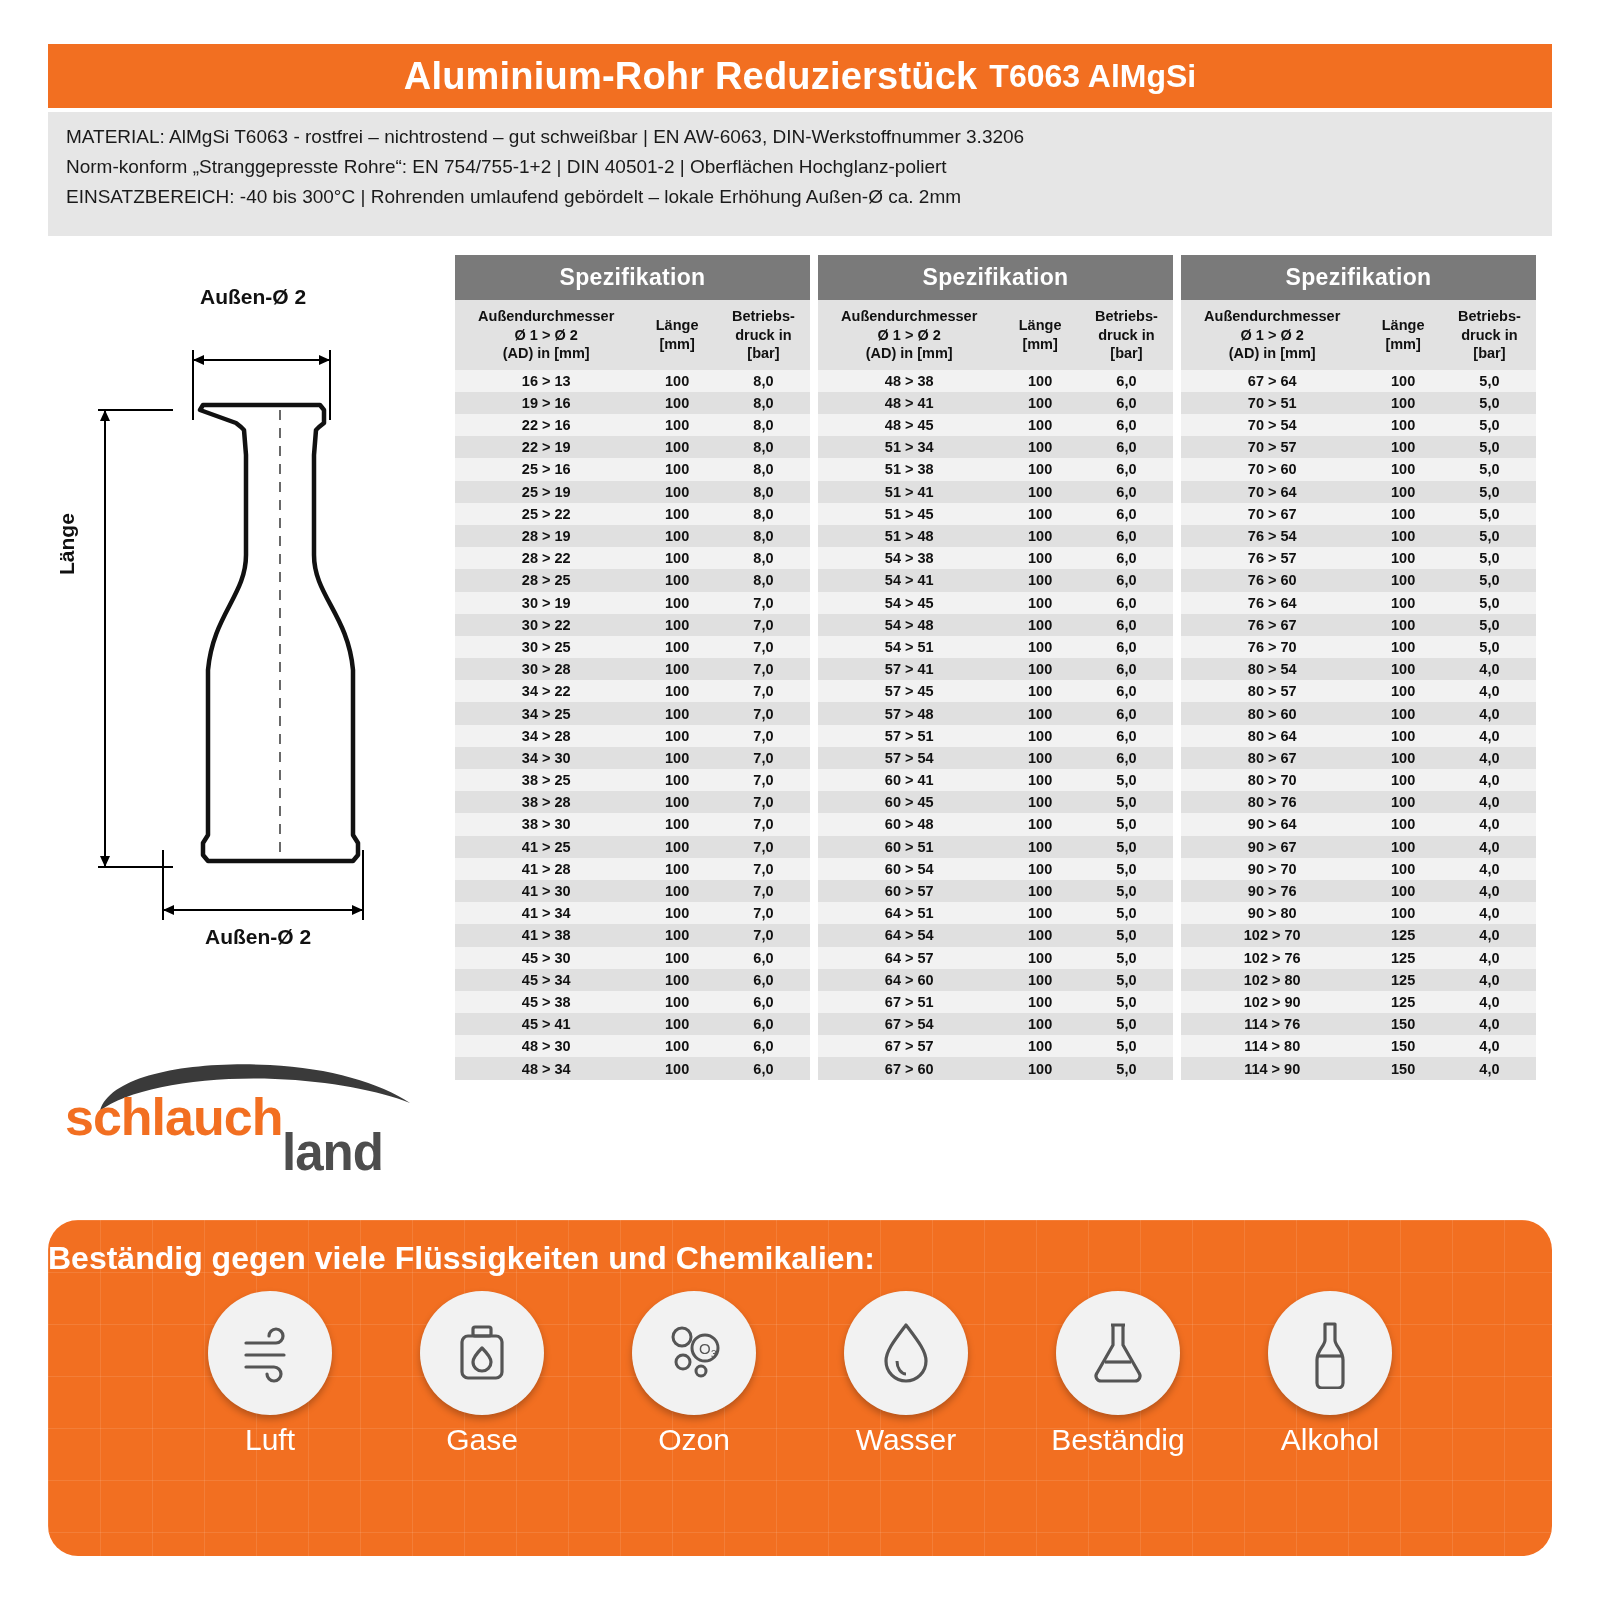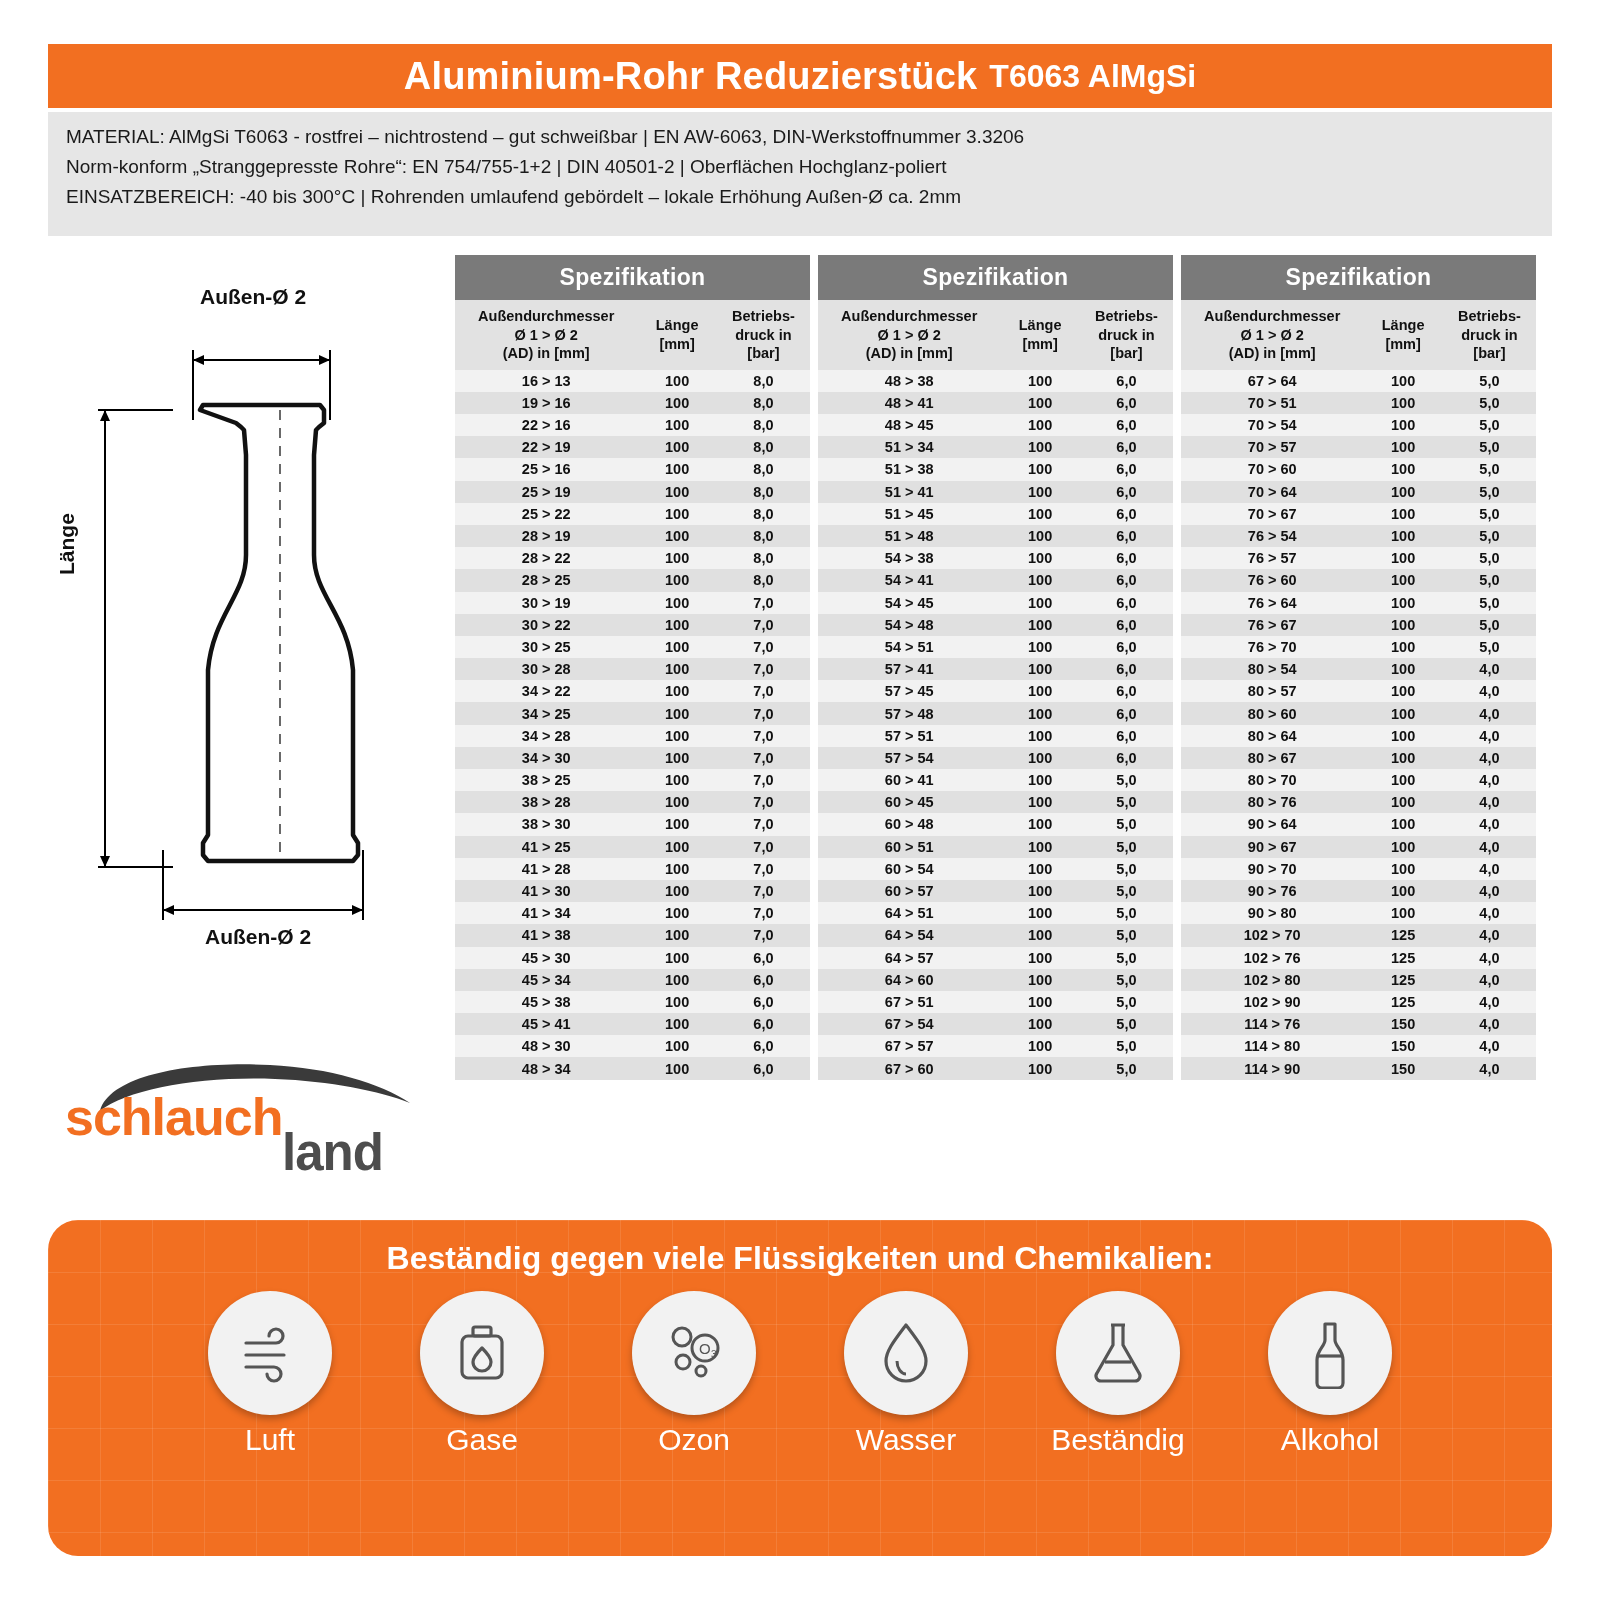--- a/index.html
+++ b/index.html
@@ -74,21 +74,21 @@
     background:#f26f21;border-radius:30px;overflow:hidden;
   }
   .bottom .grid{
     position:absolute;inset:0;
     background-image:
       linear-gradient(to right, rgba(255,255,255,.10) 1px, transparent 1px),
       linear-gradient(to bottom, rgba(255,255,255,.10) 1px, transparent 1px);
     background-size:52px 52px;
   }
   .bottom h2{
-    position:relative;margin:0;padding-top:20px;text-align:center;
+    position:relative;margin:0;padding-top:20px;
     font-size:32px;font-weight:bold;color:#ffffff;
   }
   .icons{position:relative;display:flex;justify-content:center;gap:44px;margin-top:14px;}
   .iconcell{width:168px;text-align:center;}
   .circle{
     width:124px;height:124px;border-radius:50%;background:#f2f2f2;margin:0 auto;
     display:flex;align-items:center;justify-content:center;
     box-shadow:0 4px 7px rgba(0,0,0,.25);
   }
   .iconcell .cap{

